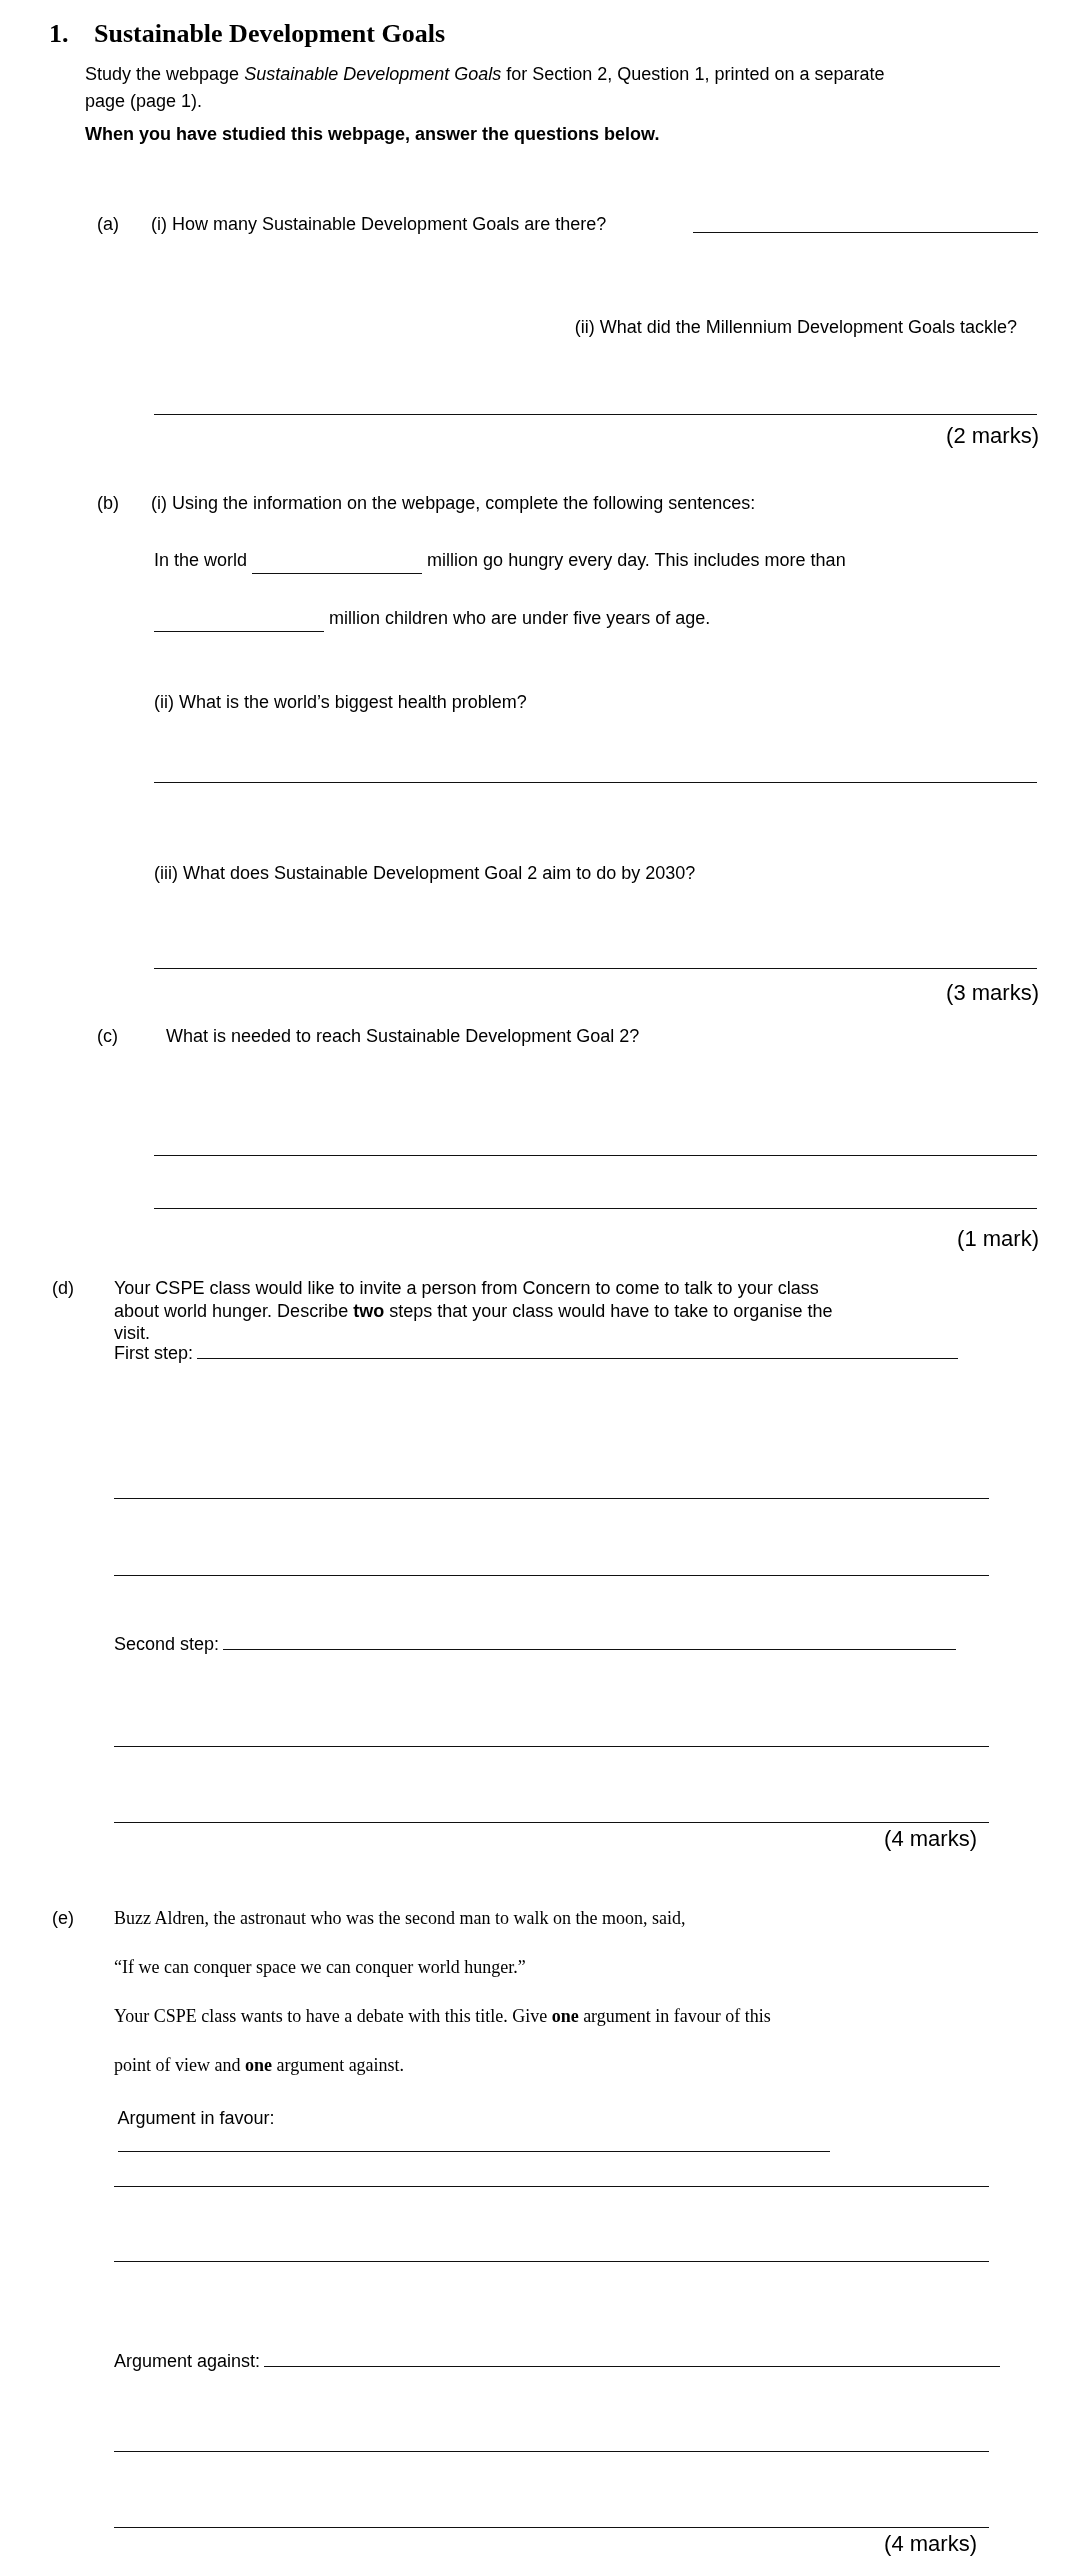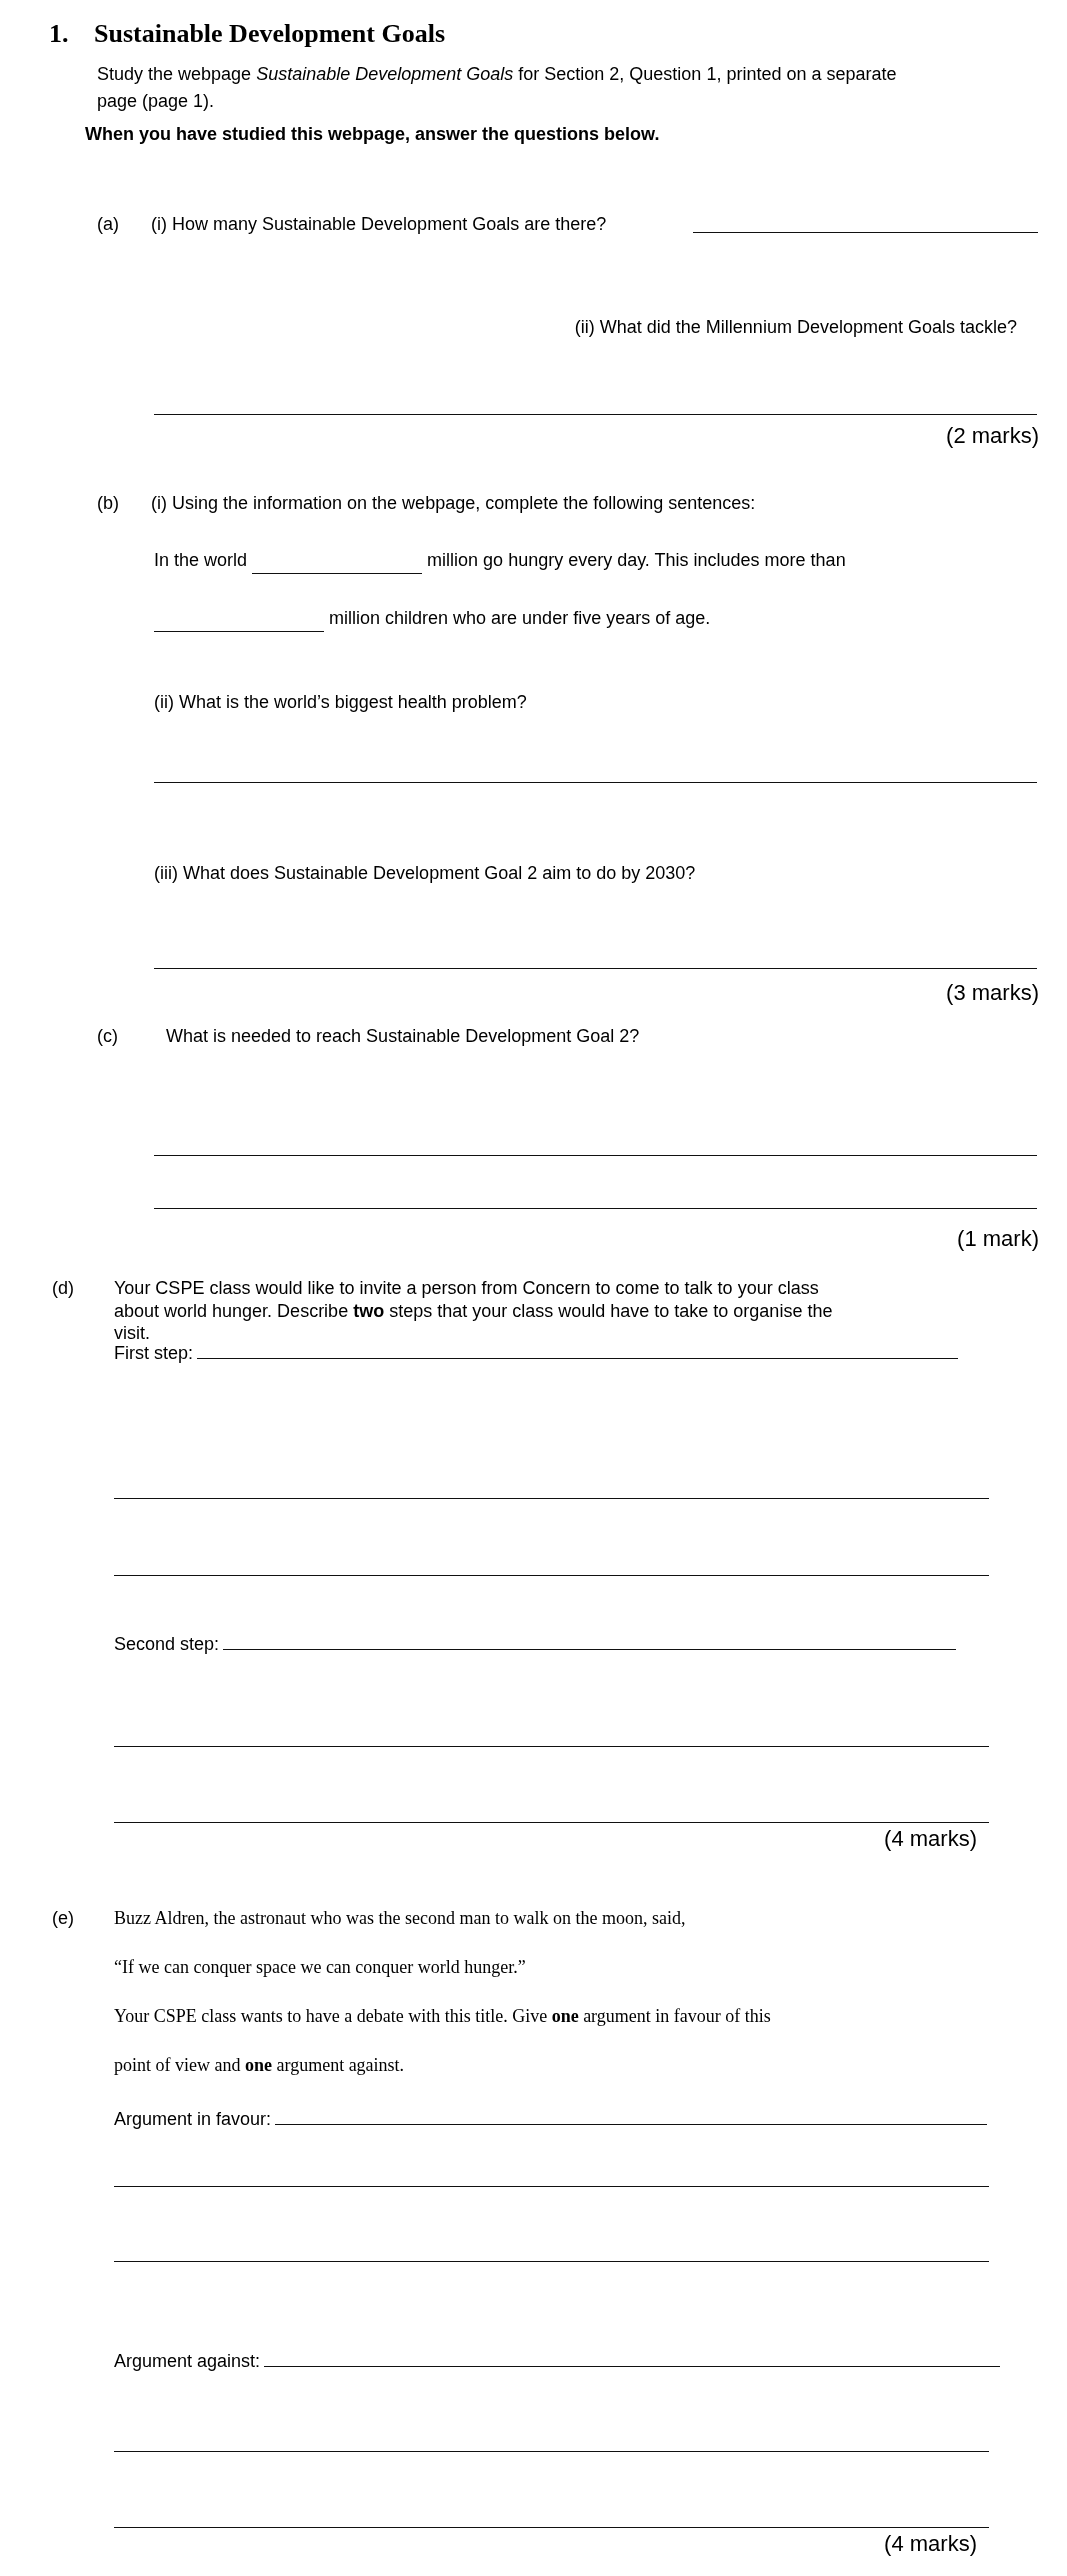--- a/index.html
+++ b/index.html
@@ -109,21 +109,21 @@
 </head>
 <body>
 
 <div class="page">
 
   <div class="q-head">
     <span class="q-num">1.</span>
     <span class="q-title">Sustainable Development Goals</span>
   </div>
 
-  <div class="para" style="left:85px; top:61px; width:918px;margin-left:12px;">
+  <div class="para" style="left:85px; top:61px; width:918px;">
     <span>Study the webpage </span><span class="ital">Sustainable Development Goals</span><span> for Section 2, Question 1, printed on a separate</span><br>
     <span>page (page 1).</span>
   </div>
 
   <div class="para bold" style="left:85px; top:121px; width:918px;">When you have studied this webpage, answer the questions below.</div>
 
   <div class="row" style="left:97px; top:211px; width:918px;">
     <span class="lbl lbl-wide">(a)</span>
     <span class="body">(i) How many Sustainable Development Goals are there?</span>
   </div>
@@ -198,21 +198,21 @@
   <div class="row" style="left:52px; top:1894px; width:918px; line-height:49px;">
     <span class="lbl" style="width:62px;">(e)</span>
     <span class="body" style="max-width:780px;font-family:Liberation Serif, serif;">
       <span>Buzz Aldren, the astronaut who was the second man to walk on the moon, said,</span><br>
       <span>“If we can conquer space we can conquer world hunger.”</span><br>
       <span>Your CSPE class wants to have a debate with this title.  Give </span><span class="bold">one</span><span> argument in favour of this</span><br>
       <span>point of view and </span><span class="bold">one</span><span> argument against.</span>
     </span>
   </div>
 
-  <div class="lined-label" style="left:114px; top:2105px;">
+  <div class="lined-label" style="left:114px; top:2105px;flex-direction:column;">
     <span>Argument in favour:</span>
     <span class="tail" style="width:712px;"></span>
   </div>
   <div class="rule" style="left:114px; top:2186px; width:875px;"></div>
   <div class="rule" style="left:114px; top:2261px; width:875px;"></div>
 
   <div class="lined-label" style="left:114px; top:2347px;">
     <span>Argument against:</span>
     <span class="tail" style="width:736px;"></span>
   </div>

